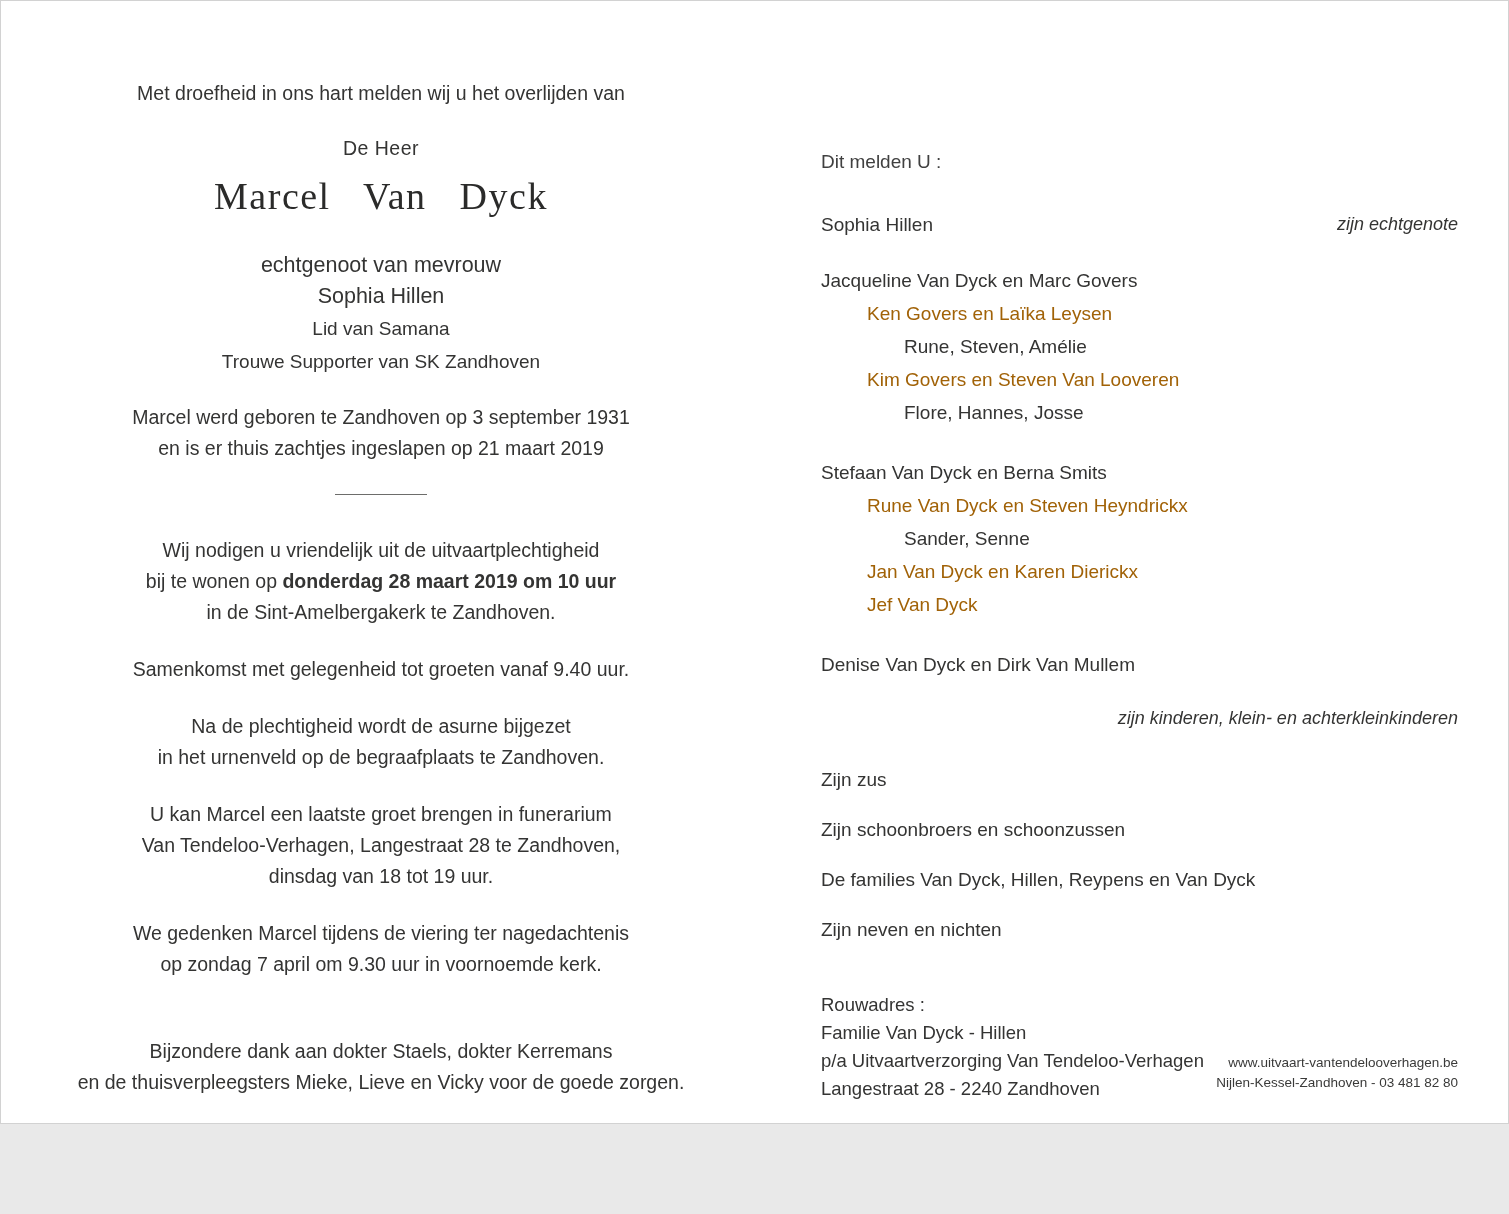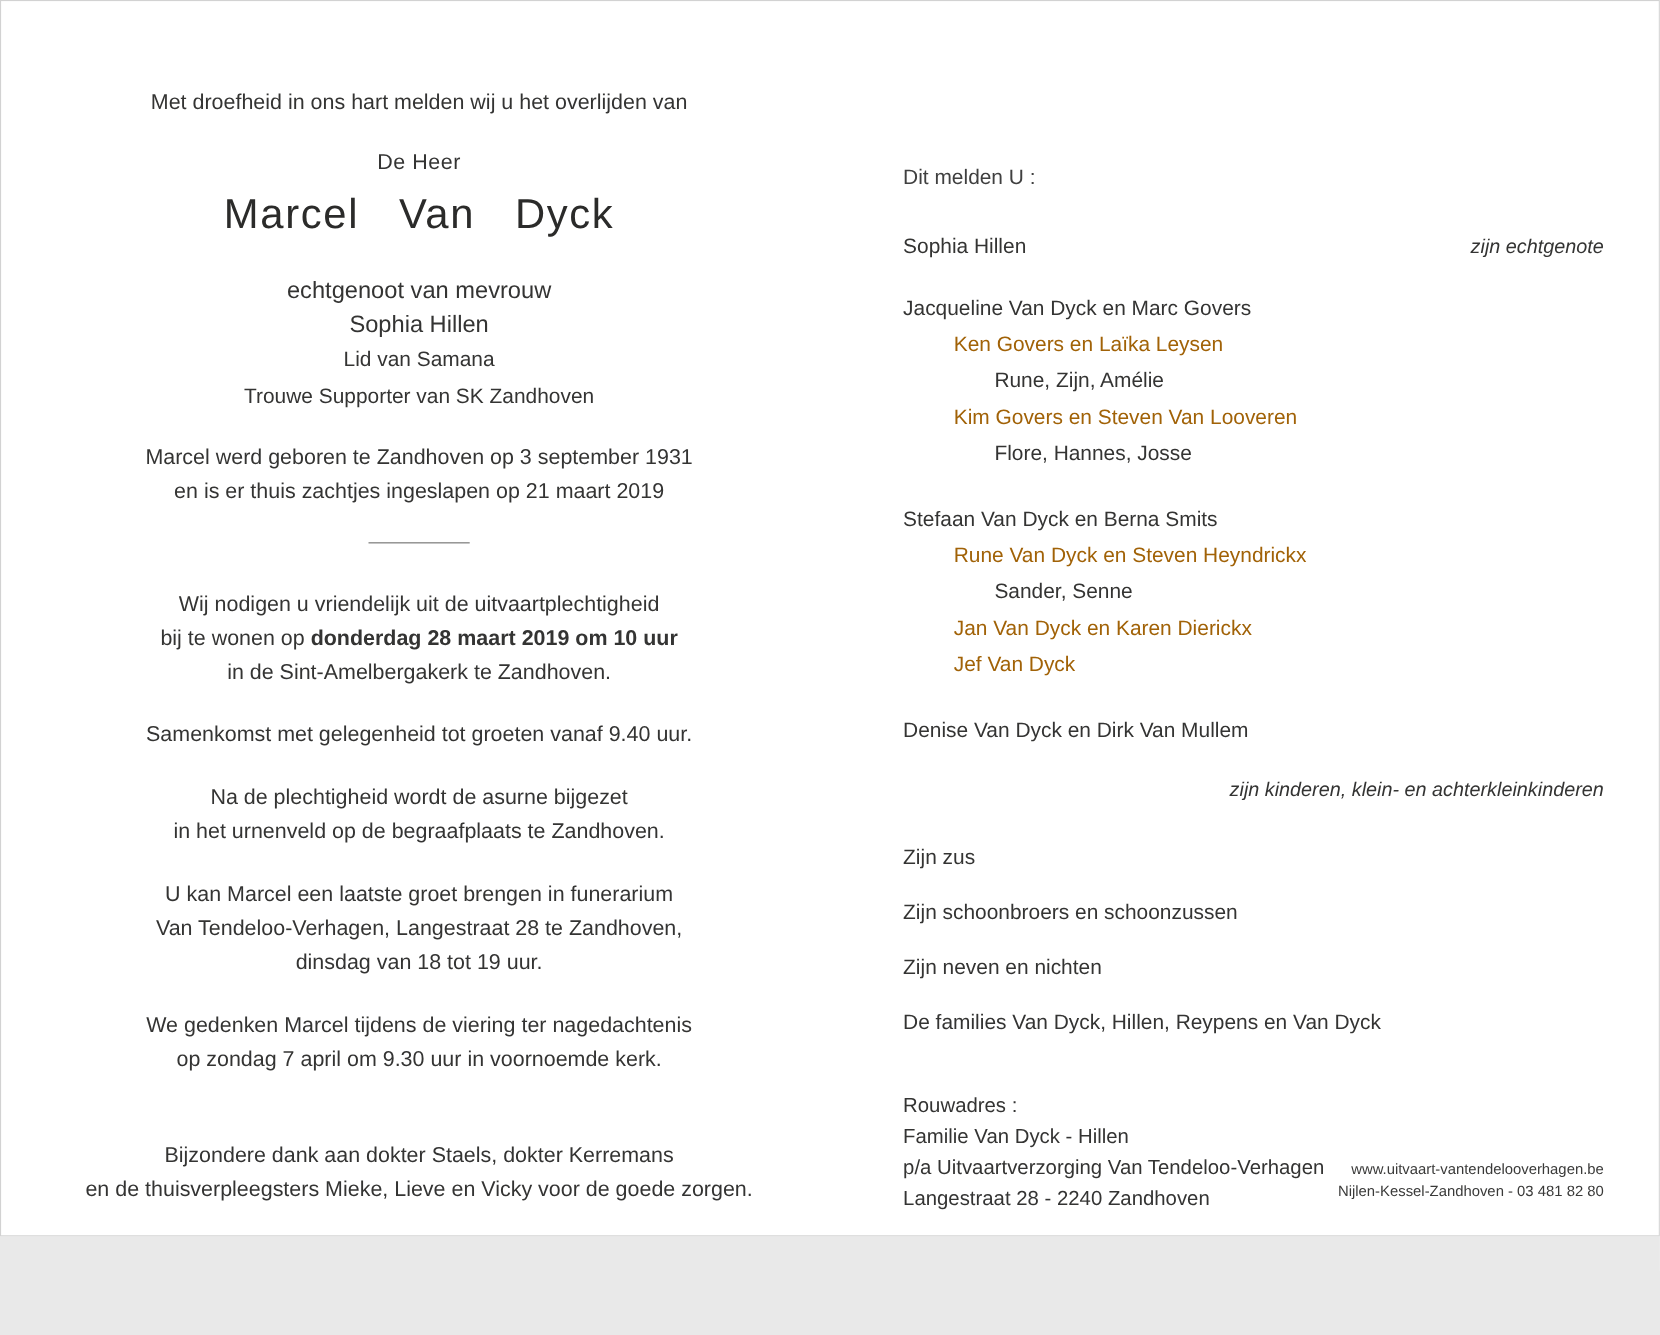--- a/index.html
+++ b/index.html
@@ -53,20 +53,21 @@
     margin-bottom: 14px;
     text-align: center;
   }
   .deceased-name {
     font-size: 38px;
     letter-spacing: 1.5px;
     color: #2b2b2a;
     font-weight: 400;
     margin-bottom: 32px;
     white-space: pre;
+    font-family: Liberation Serif, serif;
   }
   .spouse-line {
     font-size: 21.5px;
     line-height: 31px;
     color: #343433;
     white-space: pre-line;
   }
   .memberships {
     font-size: 19px;
     line-height: 33px;
@@ -225,43 +226,43 @@
       <div class="r-head">Dit melden U :</div>
 
       <div class="rel-row">
         <span>Sophia Hillen</span>
         <span class="role">zijn echtgenote</span>
       </div>
 
       <div class="fam-block">
         <div class="fam-l1">Jacqueline Van Dyck en Marc Govers</div>
         <div class="fam-l2">Ken Govers en Laïka Leysen</div>
-        <div class="fam-l3">Rune, Zijn, Amélie</div>
+        <div class="fam-l3">Rune, Steven, Amélie</div>
         <div class="fam-l2">Kim Govers en Steven Van Looveren</div>
         <div class="fam-l3">Flore, Hannes, Josse</div>
       </div>
 
       <div class="fam-block">
         <div class="fam-l1">Stefaan Van Dyck en Berna Smits</div>
         <div class="fam-l2">Rune Van Dyck en Steven Heyndrickx</div>
         <div class="fam-l3">Sander, Senne</div>
         <div class="fam-l2">Jan Van Dyck en Karen Dierickx</div>
         <div class="fam-l2">Jef Van Dyck</div>
       </div>
 
       <div class="fam-block">
         <div class="fam-l1">Denise Van Dyck en Dirk Van Mullem</div>
       </div>
 
       <div class="role-right">zijn kinderen, klein- en achterkleinkinderen</div>
 
       <div class="simple-row">Zijn zus</div>
       <div class="simple-row">Zijn schoonbroers en schoonzussen</div>
+      <div class="simple-row">De families Van Dyck, Hillen, Reypens en Van Dyck</div>
       <div class="simple-row">Zijn neven en nichten</div>
-      <div class="simple-row">De families Van Dyck, Hillen, Reypens en Van Dyck</div>
 
       <div class="rouwadres">Rouwadres :
 Familie Van Dyck - Hillen
 p/a  Uitvaartverzorging Van Tendeloo-Verhagen
 Langestraat 28 - 2240 Zandhoven</div>
 
       <div class="footer">www.uitvaart-vantendelooverhagen.be
 Nijlen-Kessel-Zandhoven   -   03 481 82 80</div>
     </div>
 

